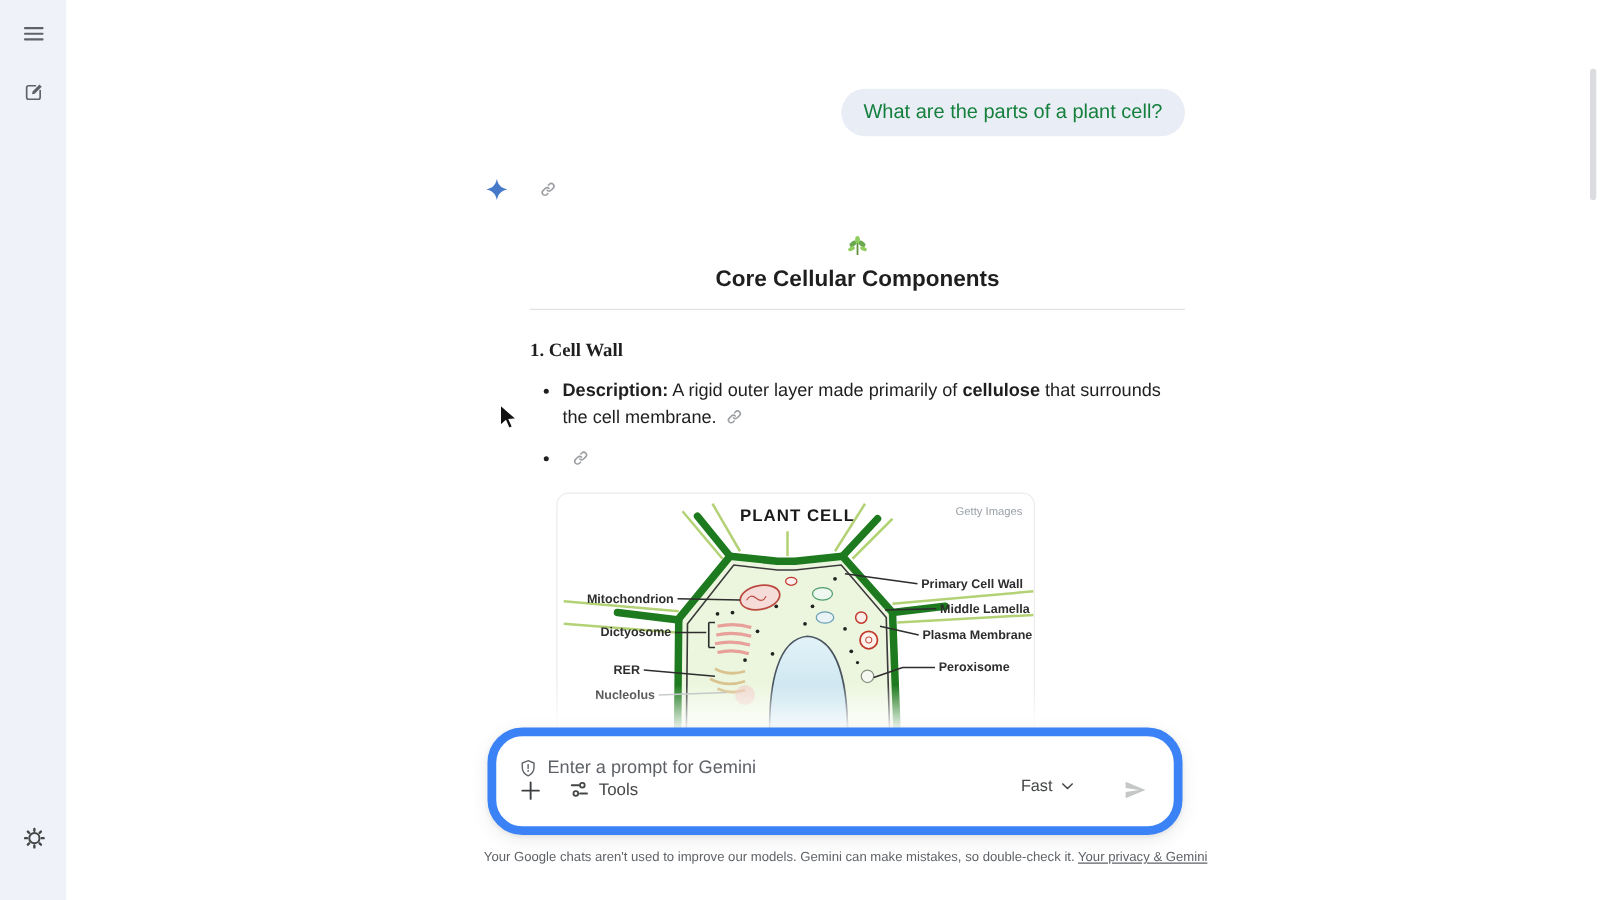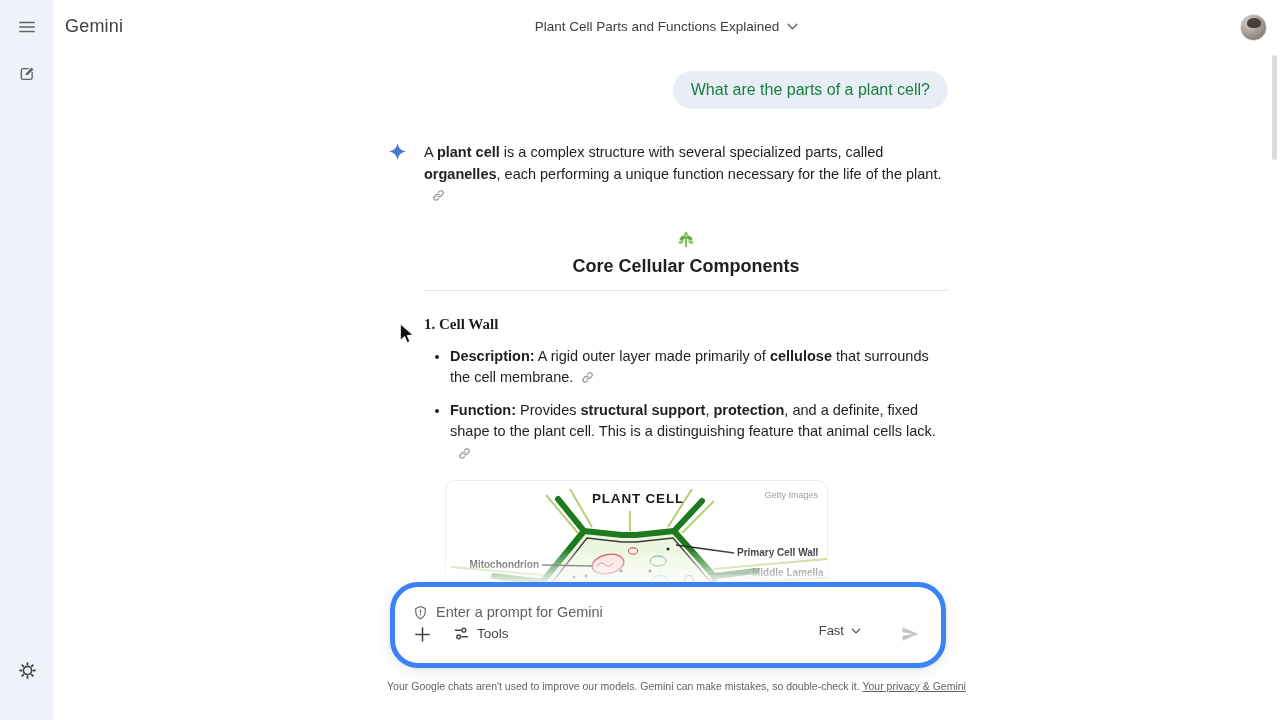--- a/index.html
+++ b/index.html
@@ -42,21 +42,21 @@
   
   .img-card { margin:16px 0 0 21px; width:383px; height:200px; border:1px solid #ececec;
               border-radius:10px; background:#fff; overflow:hidden; cursor:pointer; }
   .dlabel { font-size:10px; font-weight:bold; fill:#2d2d2d; }
 
   
   .fade { position:absolute; left:53px; right:0; top:548px; height:44px; z-index:8;
           background:linear-gradient(to bottom, rgba(255,255,255,0) 0%, #fff 85%); pointer-events:none; }
   .below { position:absolute; left:53px; right:0; top:590px; bottom:0; background:#fff; z-index:8; }
   .composer { position:absolute; left:390px; top:582px; width:556px; height:86px; background:#fff;
-              border:5px solid #3b82f6; border-radius:28px; z-index:20;
+              border:7px solid #3b82f6; border-radius:28px; z-index:20;
               box-shadow:0 1px 3px rgba(60,64,67,.08), 0 4px 14px rgba(60,64,67,.10); }
   .prompt-row { position:absolute; left:18px; top:17px; display:flex; align-items:center; gap:8px;
                 font-size:14.5px; color:#5f6368; cursor:text; width:500px; }
   .action-row { position:absolute; left:0; right:0; bottom:12px; height:32px; }
   .plus-btn { position:absolute; left:12px; top:0; width:30px; height:30px; display:flex;
               align-items:center; justify-content:center; border-radius:50%; cursor:pointer; }
   .tools-btn { position:absolute; left:50px; top:2px; display:flex; align-items:center; gap:7px;
                font-size:13.5px; color:#444746; padding:4px 8px; border-radius:14px; cursor:pointer; }
   .model-btn { position:absolute; right:80px; top:4px; display:flex; align-items:center; gap:7px;
                font-size:13px; color:#444746; cursor:pointer;text-align:right; }
@@ -94,41 +94,31 @@
     <div class="sb-btn sb-gear">
       <svg width="19" height="19" viewBox="0 0 20 20">
         <circle cx="10" cy="10" r="4.3" fill="none" stroke="#444746" stroke-width="1.7"></circle>
         <g stroke="#444746" stroke-width="2" stroke-linecap="round">
           <path d="M10 2.2v1.6M10 16.2v1.6M2.2 10h1.6M16.2 10h1.6M4.5 4.5l1.1 1.1M14.4 14.4l1.1 1.1M15.5 4.5l-1.1 1.1M5.6 14.4l-1.1 1.1"></path>
         </g>
       </svg>
     </div>
   </div>
 
-  <div class="header">
-    <div class="logo">Gemini</div>
-    <div class="convo-title">
-      <span>Plant Cell Parts and Functions Explained</span>
-      <svg width="11" height="7" viewBox="0 0 12 8">
-        <path d="M1 1.5l5 5 5-5" fill="none" stroke="#5f6368" stroke-width="1.6" stroke-linecap="round" stroke-linejoin="round"></path>
-      </svg>
-    </div>
-    <div class="avatar"></div>
-  </div>
 
   <div class="user-bubble">
     <span>What are the parts of a plant cell?</span>
   </div>
 
   <svg class="sparkle" viewBox="0 0 16 16">
     <path d="M8 0 C8.9 4.7 11.3 7.1 16 8 C11.3 8.9 8.9 11.3 8 16 C7.1 11.3 4.7 8.9 0 8 C4.7 7.1 7.1 4.7 8 0 Z" fill="#4779c9"></path>
   </svg>
 
   <div class="response">
-    <p><span><span>A </span><strong>plant cell</strong><span> is a complex structure with several specialized parts, called </span><strong>organelles</strong><span>, each performing a unique function necessary for the life of the plant.</span></span><span class="cite"><svg width="13" height="13" viewBox="0 0 24 24">
+    <p><span class="cite"><svg width="13" height="13" viewBox="0 0 24 24">
             <path d="M10.6 13.4a4 4 0 0 0 5.7 0l3.2-3.2a4 4 0 1 0-5.7-5.7l-1.5 1.5" fill="none" stroke="#80868b" stroke-width="2.3" stroke-linecap="round"></path>
             <path d="M13.4 10.6a4 4 0 0 0-5.7 0l-3.2 3.2a4 4 0 1 0 5.7 5.7l1.5-1.5" fill="none" stroke="#80868b" stroke-width="2.3" stroke-linecap="round"></path>
           </svg></span></p>
 
 
     <div class="sec-head">
       <svg width="18" height="18" viewBox="0 0 18 18">
         <path d="M9 16 C9 11 9 8 9 6" stroke="#5a8f3c" stroke-width="1.4" fill="none"></path>
         <ellipse cx="5.5" cy="7" rx="3.2" ry="1.9" transform="rotate(-35 5.5 7)" fill="#6aa84f"></ellipse>
         <ellipse cx="12.5" cy="7" rx="3.2" ry="1.9" transform="rotate(35 12.5 7)" fill="#6aa84f"></ellipse>
@@ -140,21 +130,21 @@
     </div>
     <hr class="rule">
 
     <div class="item-title">1. Cell Wall</div>
 
     <ul class="bullets">
       <li><span><strong>Description:</strong><span> A rigid outer layer made primarily of </span><strong>cellulose</strong><span> that surrounds the cell membrane.</span></span><span class="cite"><svg width="13" height="13" viewBox="0 0 24 24">
               <path d="M10.6 13.4a4 4 0 0 0 5.7 0l3.2-3.2a4 4 0 1 0-5.7-5.7l-1.5 1.5" fill="none" stroke="#80868b" stroke-width="2.3" stroke-linecap="round"></path>
               <path d="M13.4 10.6a4 4 0 0 0-5.7 0l-3.2 3.2a4 4 0 1 0 5.7 5.7l1.5-1.5" fill="none" stroke="#80868b" stroke-width="2.3" stroke-linecap="round"></path>
             </svg></span></li>
-      <li><span><strong>Function:</strong><span> Provides </span><strong>structural support</strong><span>, </span><strong>protection</strong><span>, and a definite, fixed shape to the plant cell. This is a distinguishing feature that animal cells lack.</span></span><span class="cite"><svg width="13" height="13" viewBox="0 0 24 24">
+      <li><span class="cite"><svg width="13" height="13" viewBox="0 0 24 24">
               <path d="M10.6 13.4a4 4 0 0 0 5.7 0l3.2-3.2a4 4 0 1 0-5.7-5.7l-1.5 1.5" fill="none" stroke="#80868b" stroke-width="2.3" stroke-linecap="round"></path>
               <path d="M13.4 10.6a4 4 0 0 0-5.7 0l-3.2 3.2a4 4 0 1 0 5.7 5.7l1.5-1.5" fill="none" stroke="#80868b" stroke-width="2.3" stroke-linecap="round"></path>
             </svg></span></li>
     </ul>
 
     <div class="img-card">
       <svg width="381" height="200" viewBox="0 0 381 200">
         <defs>
           <linearGradient id="vac" x1="0" y1="0" x2="0" y2="1">
             <stop offset="0" stop-color="#e3f2f8"></stop>

